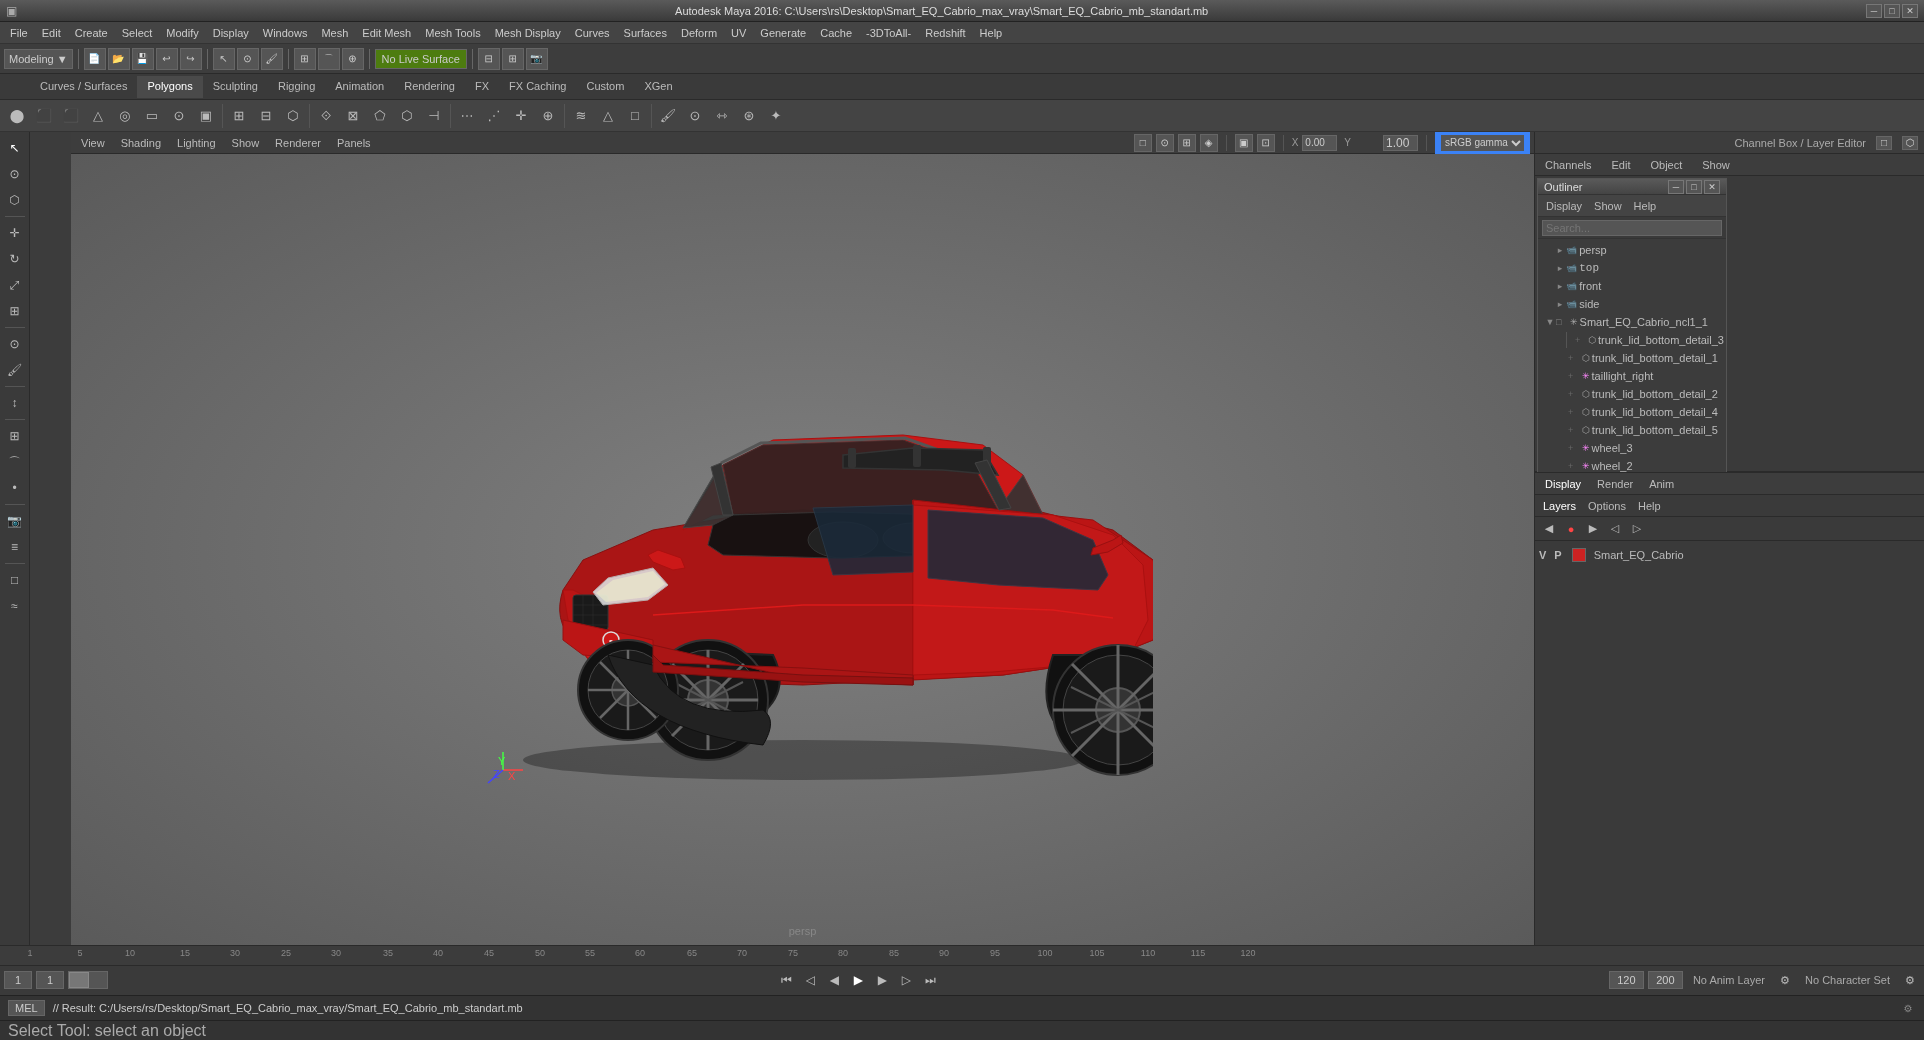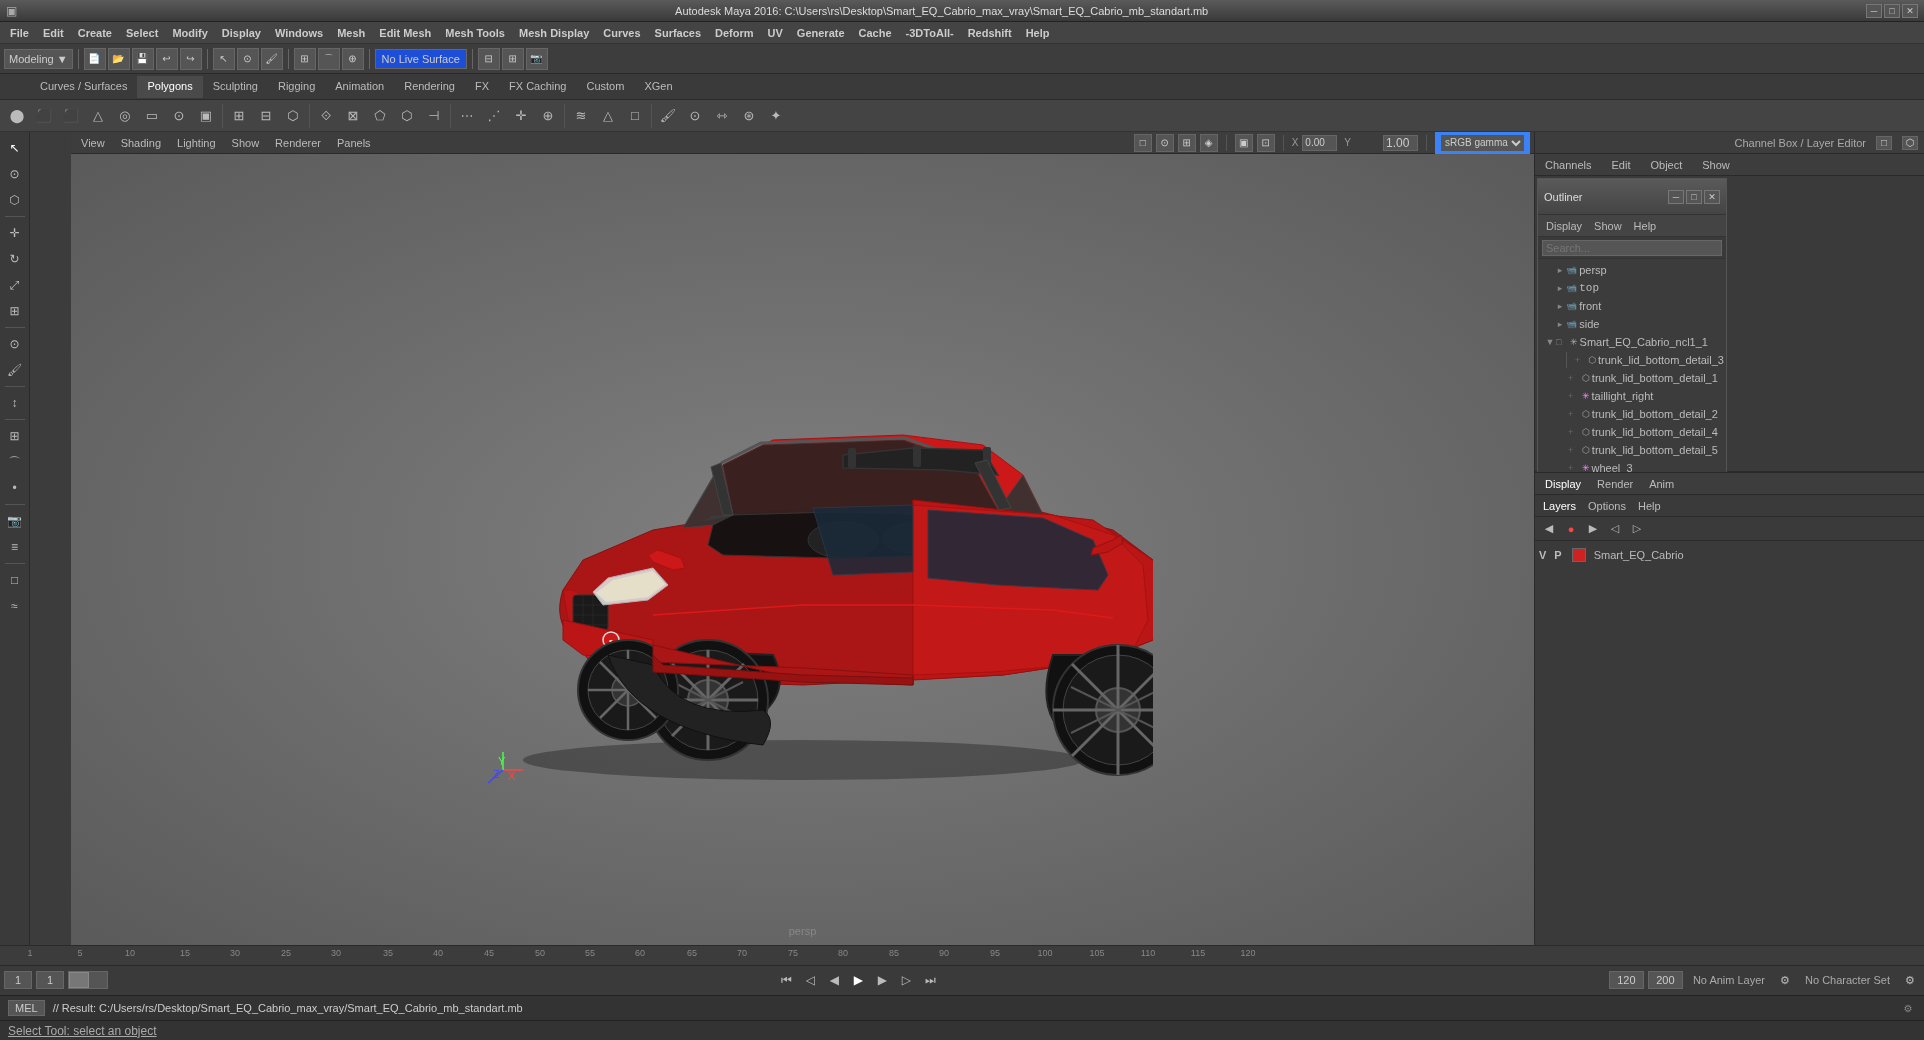--- a/index.html
+++ b/index.html
@@ -51,21 +51,20 @@
     
     #menu-bar {
       width: 100%;
       height: 22px;
       background: #444;
       display: flex;
       align-items: center;
       padding: 0 4px;
       border-bottom: 1px solid #333;
       gap: 2px;
-      font-weight: bold;
     }
     .menu-item {
       padding: 2px 6px;
       font-size: 11px;
       color: #ccc;
       cursor: pointer;
       white-space: nowrap;
     }
 
     
@@ -103,21 +102,21 @@
       background: #555;
       border: 1px solid #666;
       display: flex;
       align-items: center;
       justify-content: center;
       cursor: pointer;
       font-size: 10px;
       color: #ccc;
     }
     .no-live-surface {
-      background: #1d4ed8;
+      background: #4d7c0f;
       border: 1px solid #666;
       color: #ccc;
       font-size: 11px;
       padding: 2px 6px;
       height: 20px;
       display: flex;
       align-items: center;
     }
 
     
@@ -261,21 +260,21 @@
       border: 1px solid #555;
       width: 190px;
       margin: 2px;
       flex: 1;
       overflow: hidden;
       display: flex;
       flex-direction: column;
     }
     #outliner-title {
       background: linear-gradient(to bottom, #5a5a5a, #444);
-      height: 36px;
+      height: 16px;
       display: flex;
       align-items: center;
       justify-content: space-between;
       padding: 0 6px;
       font-size: 11px;
       color: #ddd;
       border-bottom: 1px solid #333;
     }
     #outliner-menu {
       height: 22px;
@@ -1065,16 +1064,16 @@
 
   <div id="status-bar">
     <div class="status-mel">
       <span>MEL</span>
     </div>
     <span class="status-result">// Result: C:/Users/rs/Desktop/Smart_EQ_Cabrio_max_vray/Smart_EQ_Cabrio_mb_standart.mb</span>
     <div style="width:16px;height:16px;display:flex;align-items:center;justify-content:center;font-size:10px;color:#888;">⚙</div>
   </div>
 
   <div style="height:20px;background:#333;display:flex;align-items:center;padding:0 8px;border-top:1px solid #222;">
-    <span style="font-size:12px;color:#aaa;text-decoration:underline;">Select Tool: select an object</span>
+    <span style="font-size:16px;color:#aaa;">Select Tool: select an object</span>
   </div>
 
 </div>
 
 </body></html>

